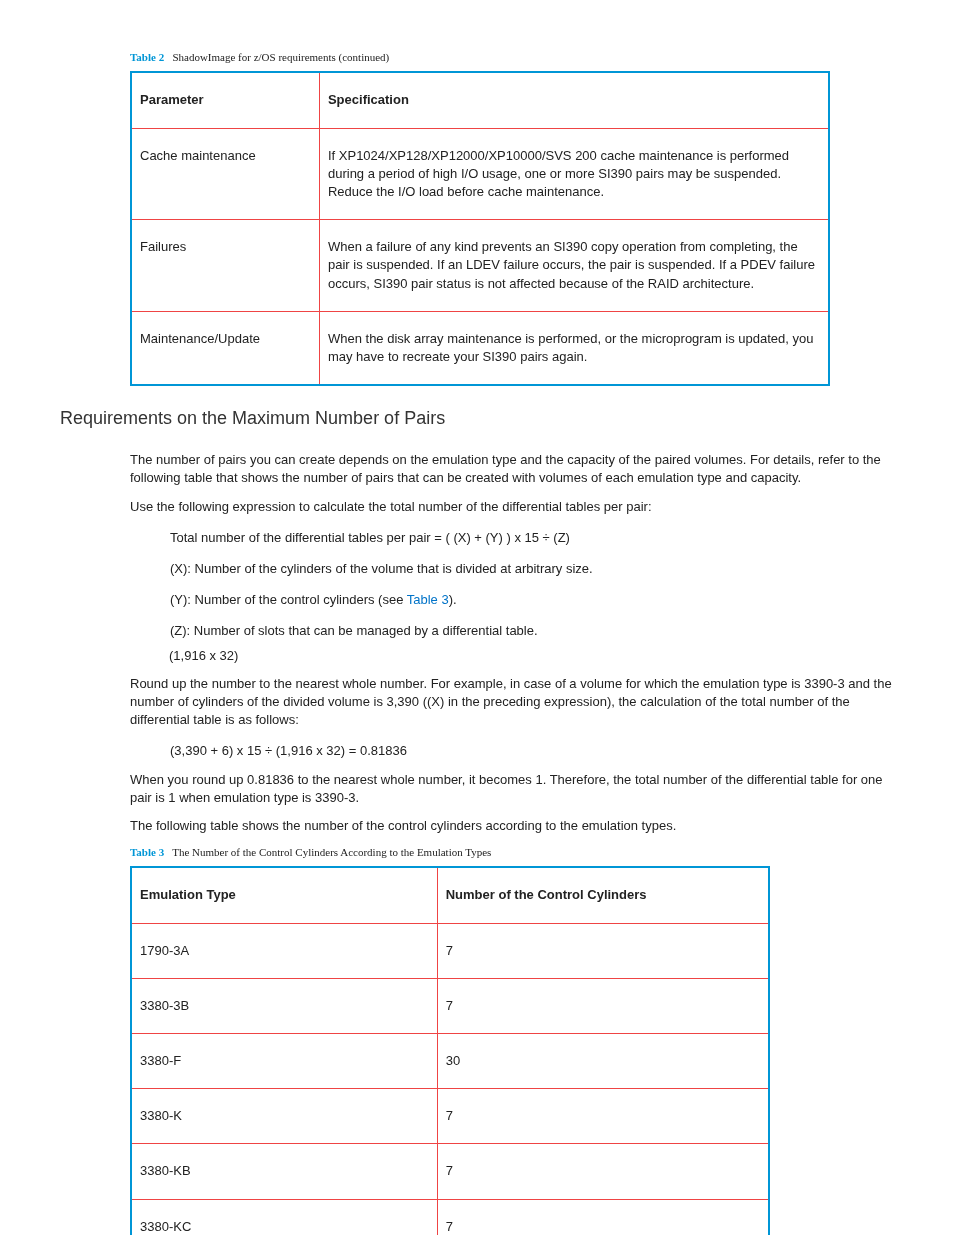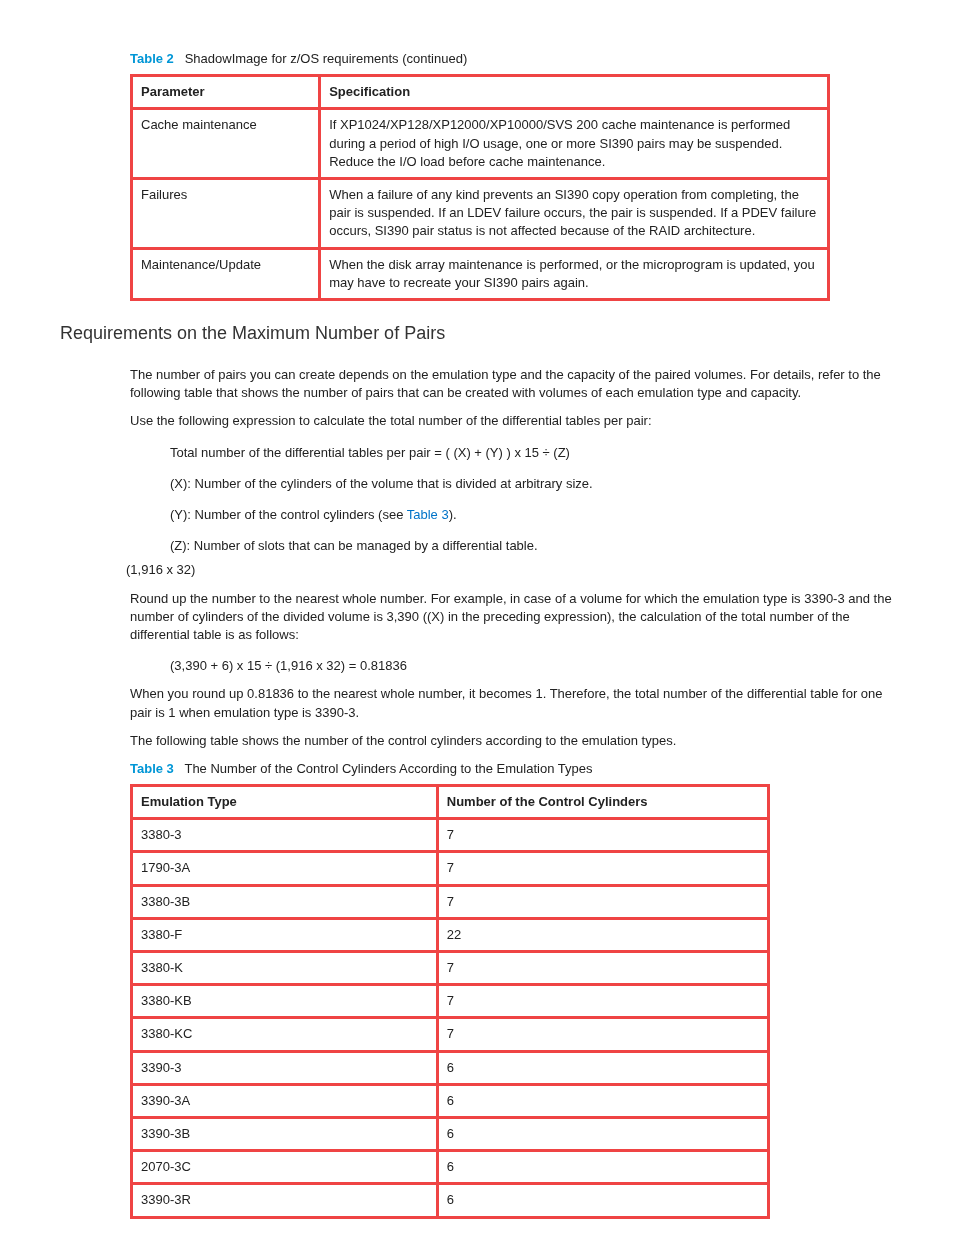--- a/index.html
+++ b/index.html
@@ -6,59 +6,60 @@
     font-family: Arial, Helvetica, sans-serif;
     font-size: 13px;
     color: #222;
     margin: 0;
     padding: 50px 60px 40px 60px;
     width: 954px;
     box-sizing: border-box;
     line-height: 1.4;
   }
   .table-caption {
-    font-size: 13px;
+    font-size: 11px;
     margin-bottom: 6px;
     padding-left: 70px;
+    font-family: Liberation Serif, serif;
   }
   .table-label {
     color: #0096d6;
     font-weight: bold;
   }
   table {
     border-collapse: collapse;
     border: 2px solid #0096d6;
     width: 700px;
     margin-left: 70px;
     margin-bottom: 18px;
   }
   th, td {
-    border: 3px solid #ef4444;
-    padding: 6px 8px;
+    border: 1px solid #ef4444;
+    padding: 18px 8px;
     text-align: left;
     vertical-align: top;
     font-size: 13px;
   }
   th {
     font-weight: bold;
   }
   h2.section-heading {
     font-size: 18px;
     font-weight: normal;
     color: #333;
     margin: 20px 0 20px 0;
   }
   p.body {
     margin: 10px 0 10px 70px;
   }
   p.sub {
     margin: 13px 0 6px 110px;
   }
   p.subsub {
-    margin: 6px 0 6px 66px;
+    margin: 6px 0 6px 109px;
   }
   a.link {
     color: #0073c8;
     text-decoration: none;
   }
   .t3 { width: 640px; }
   .t3 th:first-child, .t3 td:first-child { width: 48%; }
 </style>
 </head>
 <body>
@@ -116,34 +117,30 @@
 
 <table class="t3">
   <thead>
     <tr>
       <th>Emulation Type</th>
       <th>Number of the Control Cylinders</th>
     </tr>
   </thead>
   <tbody id="t3body">
       <tr>
-        <td>3380-3</td>
-        <td>7</td>
-      </tr>
-      <tr>
         <td>1790-3A</td>
         <td>7</td>
       </tr>
       <tr>
         <td>3380-3B</td>
         <td>7</td>
       </tr>
       <tr>
         <td>3380-F</td>
-        <td>22</td>
+        <td>30</td>
       </tr>
       <tr>
         <td>3380-K</td>
         <td>7</td>
       </tr>
       <tr>
         <td>3380-KB</td>
         <td>7</td>
       </tr>
       <tr>

